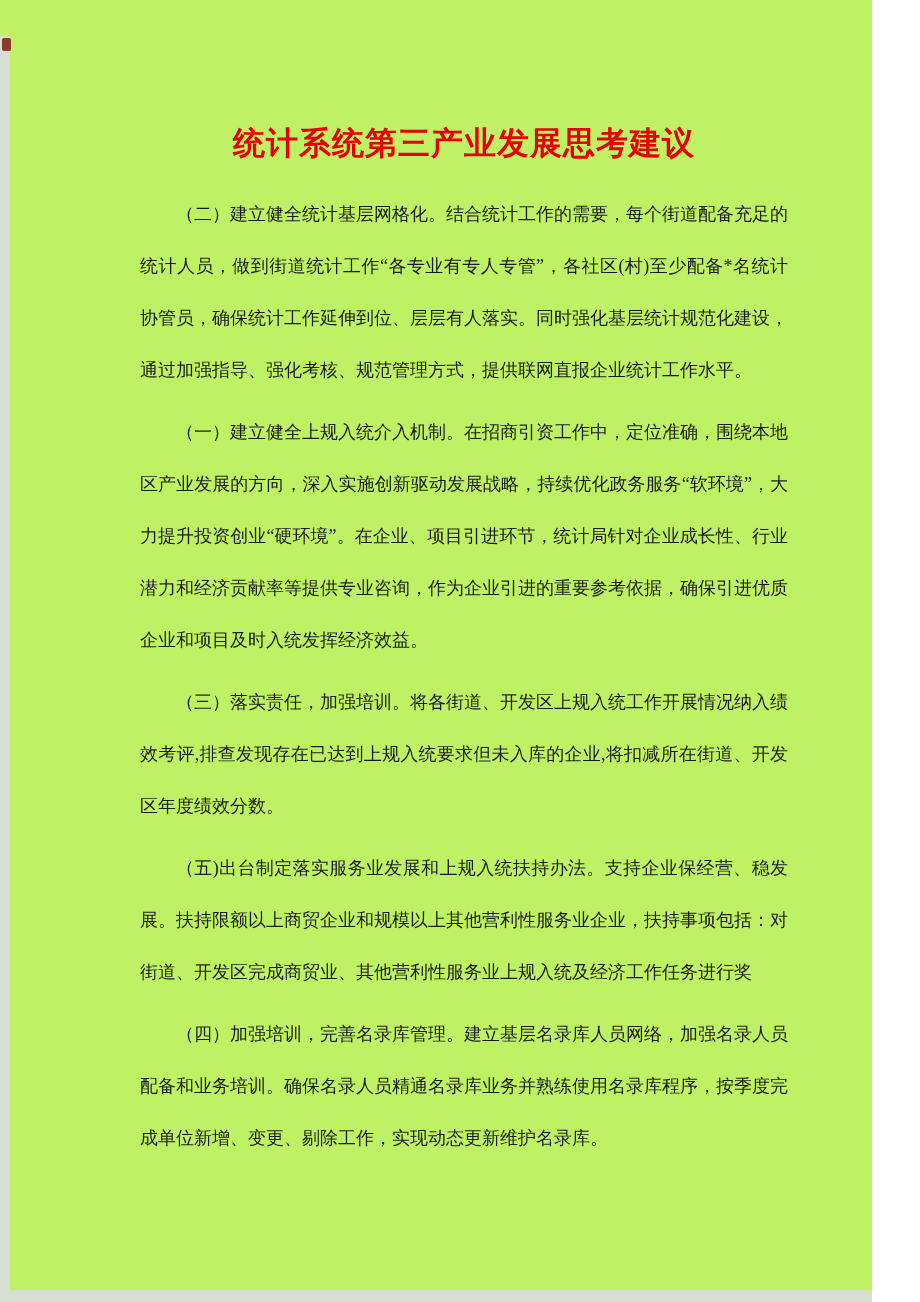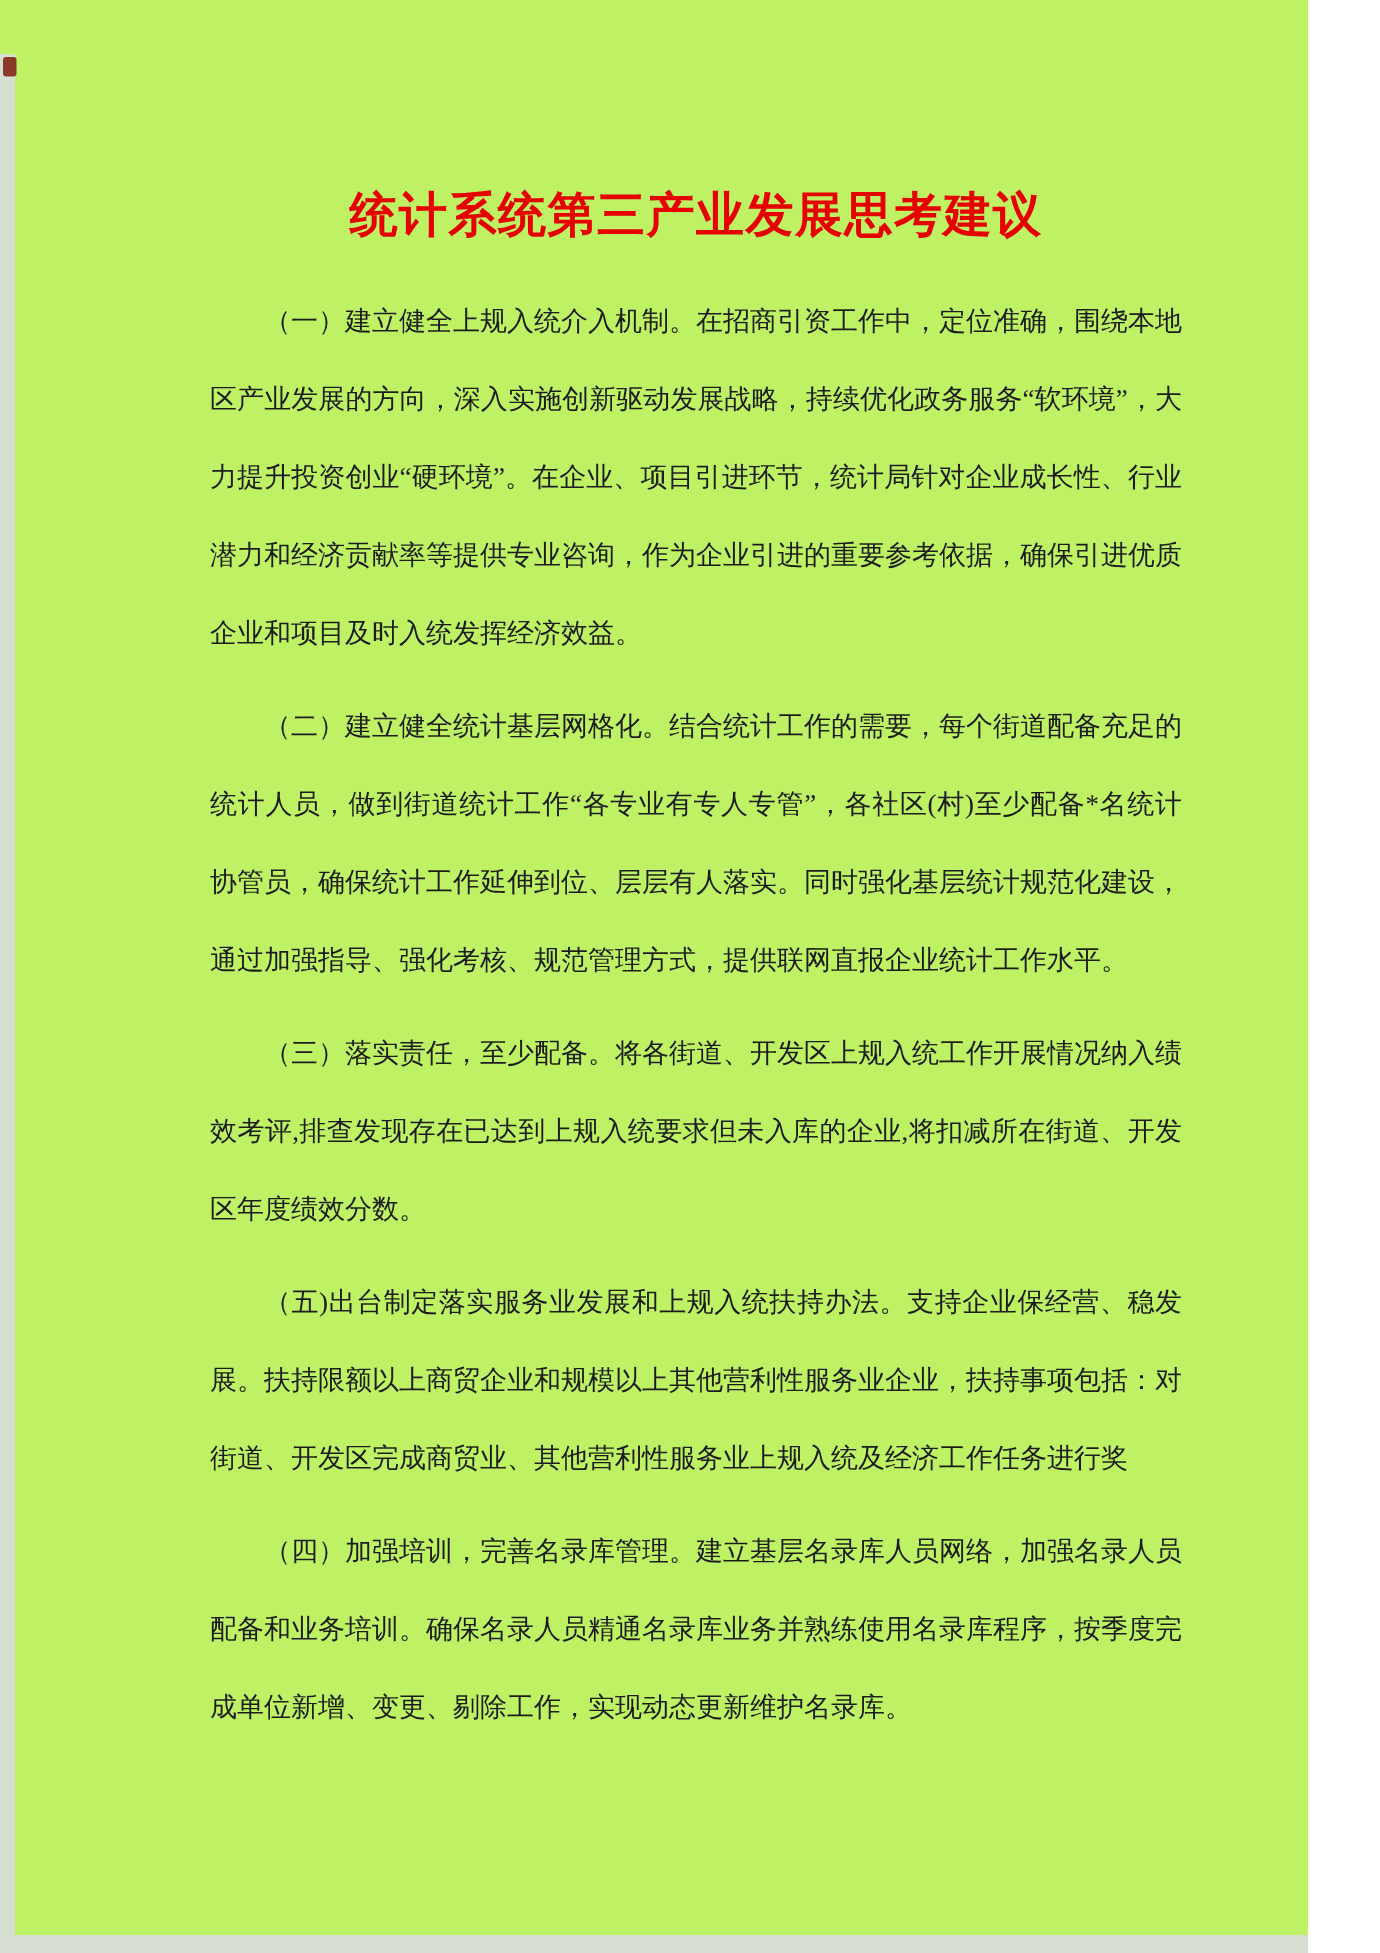--- a/index.html
+++ b/index.html
@@ -70,23 +70,23 @@
 <body>
 
 <div class="page">
   <div class="edge-left"></div>
   <div class="edge-bottom"></div>
   <div class="scan-mark"></div>
 
   <div class="content">
     <h1 class="doc-title">统计系统第三产业发展思考建议</h1>
 
+    <p class="doc-para">（二）建立健全统计基层网格化。结合统计工作的需要，每个街道配备充足的统计人员，做到街道统计工作“各专业有专人专管”，各社区(村)至少配备*名统计协管员，确保统计工作延伸到位、层层有人落实。同时强化基层统计规范化建设，通过加强指导、强化考核、规范管理方式，提供联网直报企业统计工作水平。</p>
+
     <p class="doc-para">（一）建立健全上规入统介入机制。在招商引资工作中，定位准确，围绕本地区产业发展的方向，深入实施创新驱动发展战略，持续优化政务服务“软环境”，大力提升投资创业“硬环境”。在企业、项目引进环节，统计局针对企业成长性、行业潜力和经济贡献率等提供专业咨询，作为企业引进的重要参考依据，确保引进优质企业和项目及时入统发挥经济效益。</p>
 
-    <p class="doc-para">（二）建立健全统计基层网格化。结合统计工作的需要，每个街道配备充足的统计人员，做到街道统计工作“各专业有专人专管”，各社区(村)至少配备*名统计协管员，确保统计工作延伸到位、层层有人落实。同时强化基层统计规范化建设，通过加强指导、强化考核、规范管理方式，提供联网直报企业统计工作水平。</p>
-
-    <p class="doc-para">（三）落实责任，至少配备。将各街道、开发区上规入统工作开展情况纳入绩效考评,排查发现存在已达到上规入统要求但未入库的企业,将扣减所在街道、开发区年度绩效分数。</p>
+    <p class="doc-para">（三）落实责任，加强培训。将各街道、开发区上规入统工作开展情况纳入绩效考评,排查发现存在已达到上规入统要求但未入库的企业,将扣减所在街道、开发区年度绩效分数。</p>
 
     <p class="doc-para">（五)出台制定落实服务业发展和上规入统扶持办法。支持企业保经营、稳发展。扶持限额以上商贸企业和规模以上其他营利性服务业企业，扶持事项包括：对街道、开发区完成商贸业、其他营利性服务业上规入统及经济工作任务进行奖</p>
 
     <p class="doc-para">（四）加强培训，完善名录库管理。建立基层名录库人员网络，加强名录人员配备和业务培训。确保名录人员精通名录库业务并熟练使用名录库程序，按季度完成单位新增、变更、剔除工作，实现动态更新维护名录库。</p>
   </div>
 </div>
 
 </body></html>

